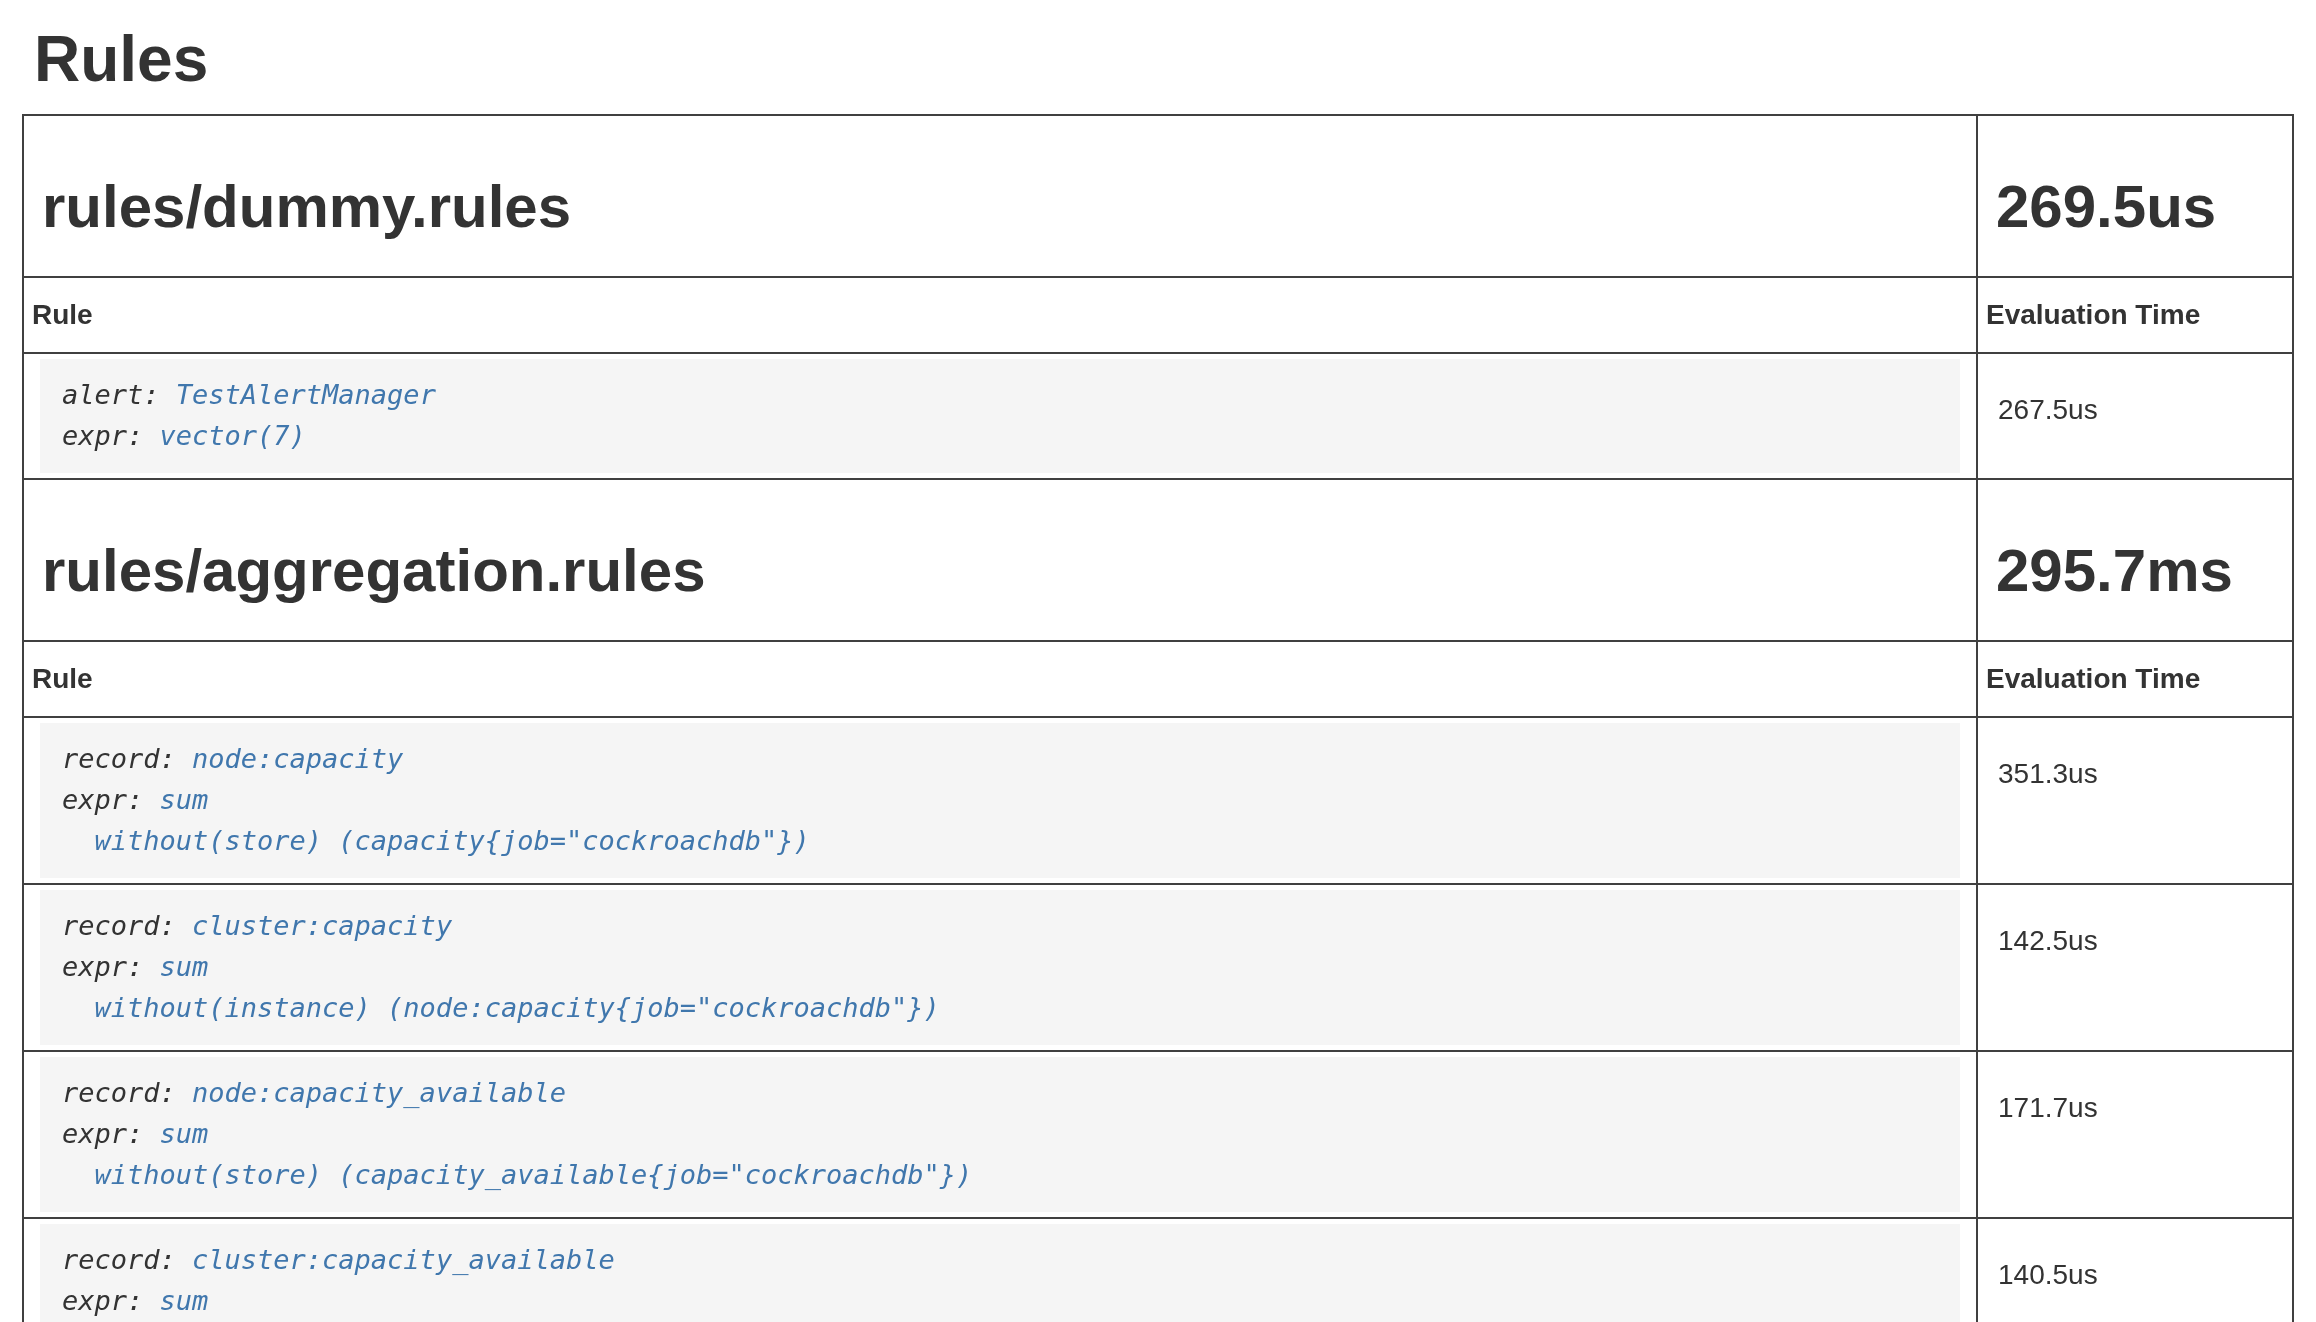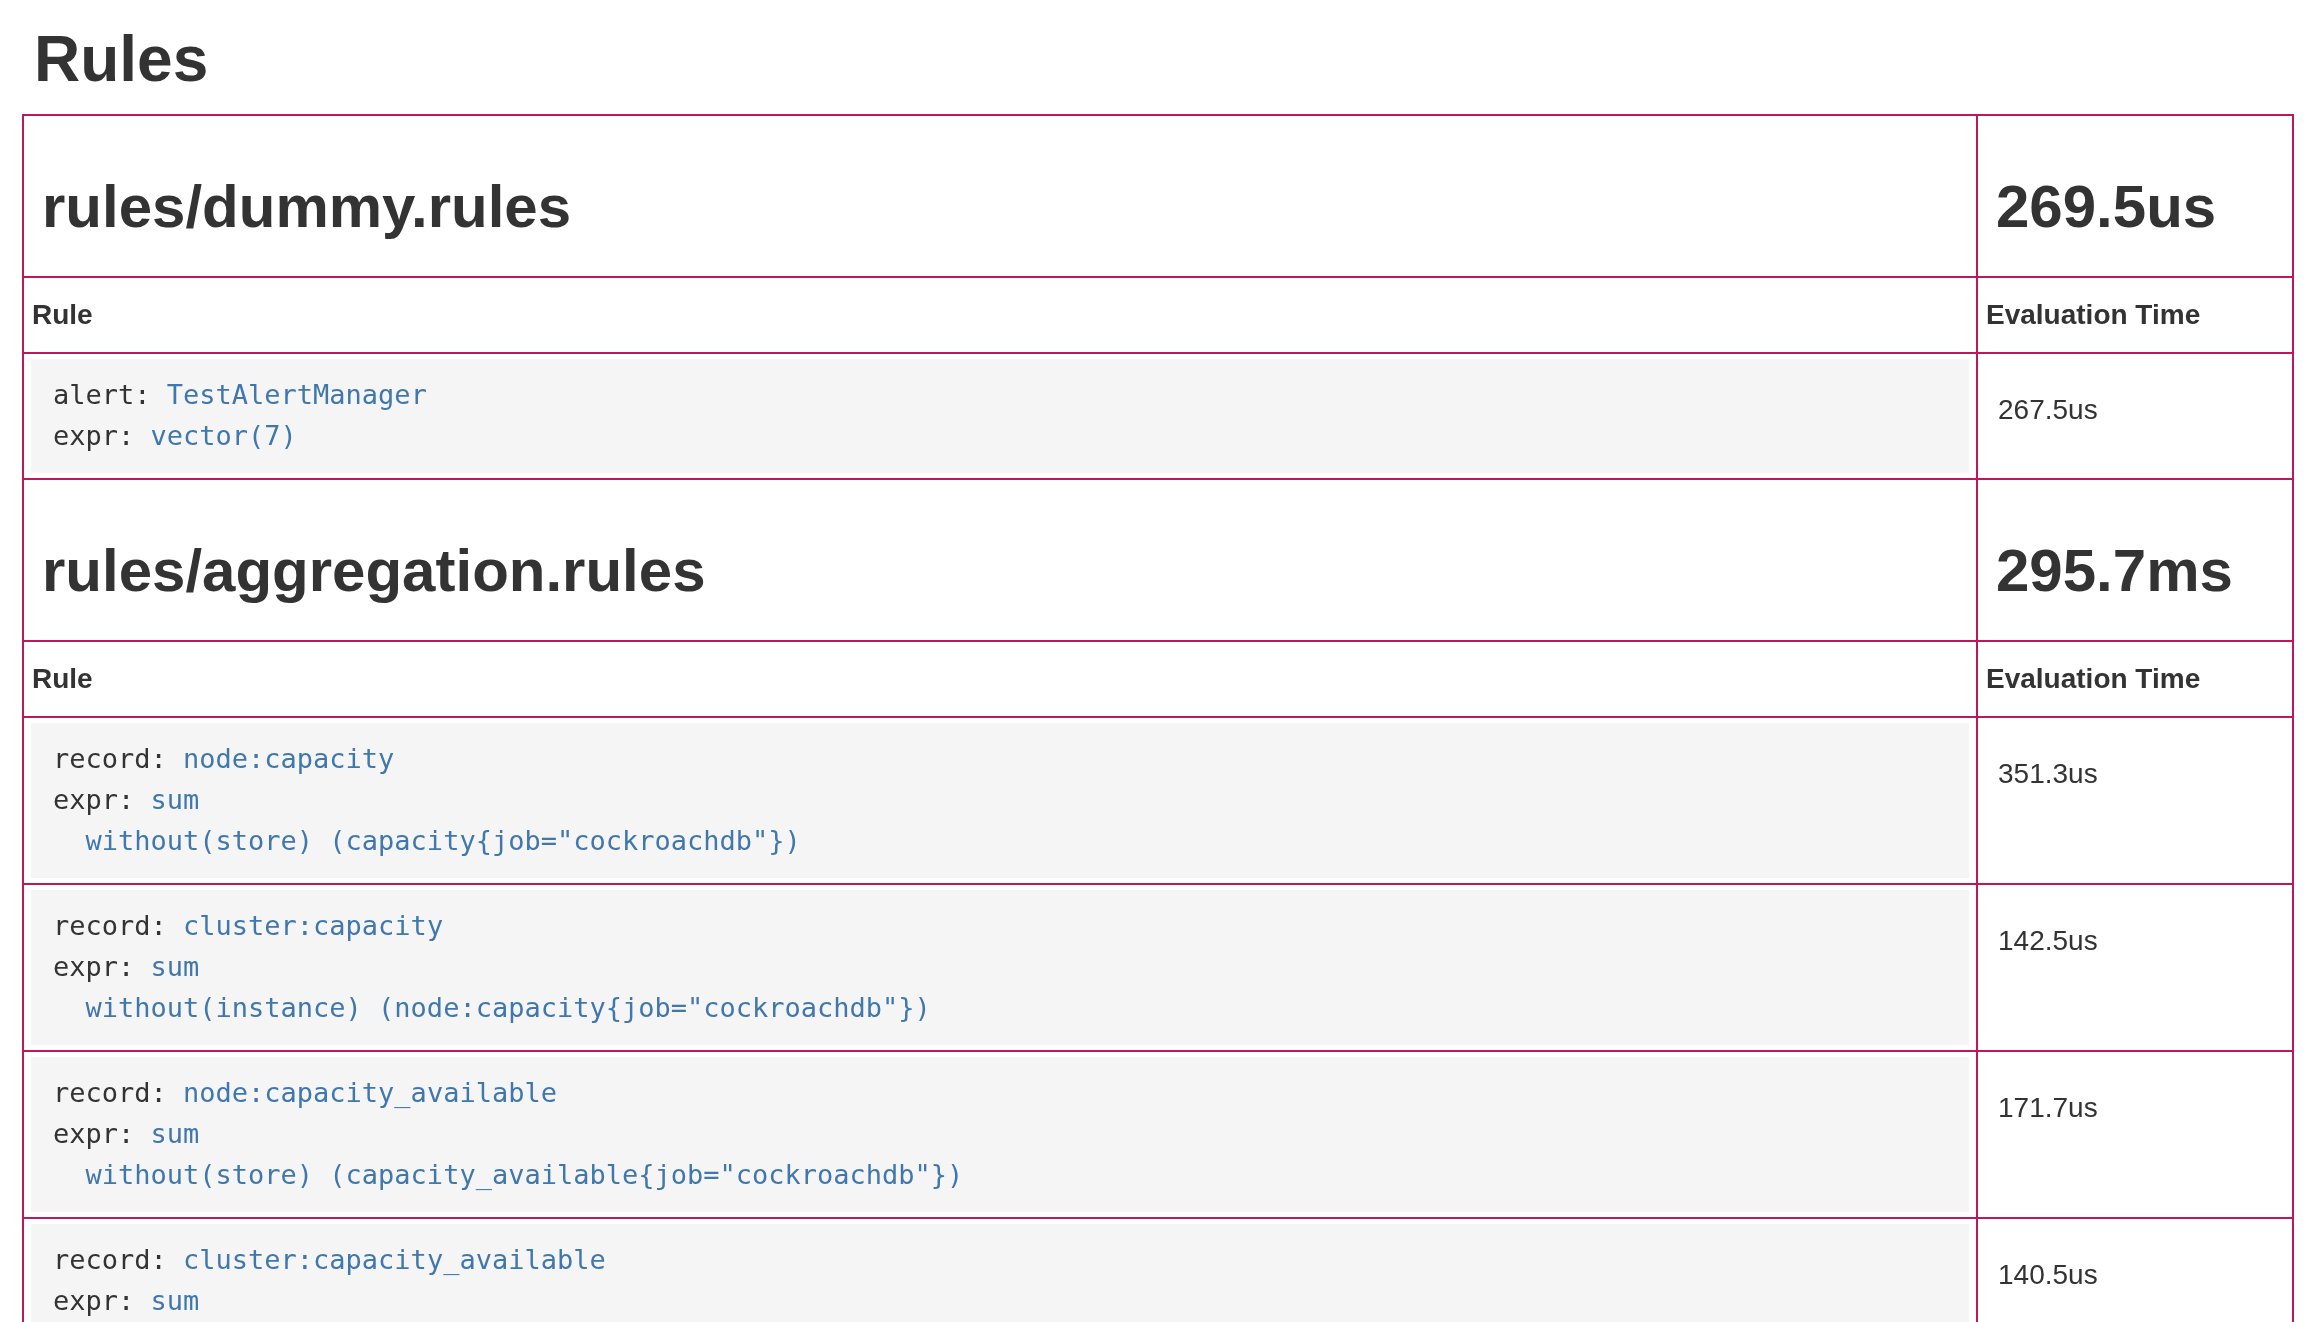--- a/index.html
+++ b/index.html
@@ -22,21 +22,21 @@
   }
 
   table.rules-table {
     width: 100%;
     border-collapse: collapse;
     table-layout: fixed;
   }
   col.col-time { width: 316px; }
 
   td {
-    border: 2px solid #be185d;
+    border: 2px solid #404040;
     vertical-align: top;
     background: #ffffff;
   }
 
   
   td.group-cell { padding: 16px 18px; }
   h2.group-heading {
     font-size: 60px;
     font-weight: bold;
     line-height: 66px;
@@ -48,21 +48,21 @@
 
   
   td.col-head {
     font-weight: bold;
     font-size: 28px;
     line-height: 40px;
     padding: 17px 8px;
   }
 
   
-  td.rule-td { padding: 5px 7px; }
+  td.rule-td { padding: 5px 16px; font-style: italic; }
   .rule {
     background: #f5f5f5;
     padding: 15px 22px 17px 22px;
     font-family: "DejaVu Sans Mono", monospace;
     font-size: 27px;
     line-height: 41px;
     color: #333333;
   }
   .code-line { white-space: pre; }
   .code-key { color: #333333; }

